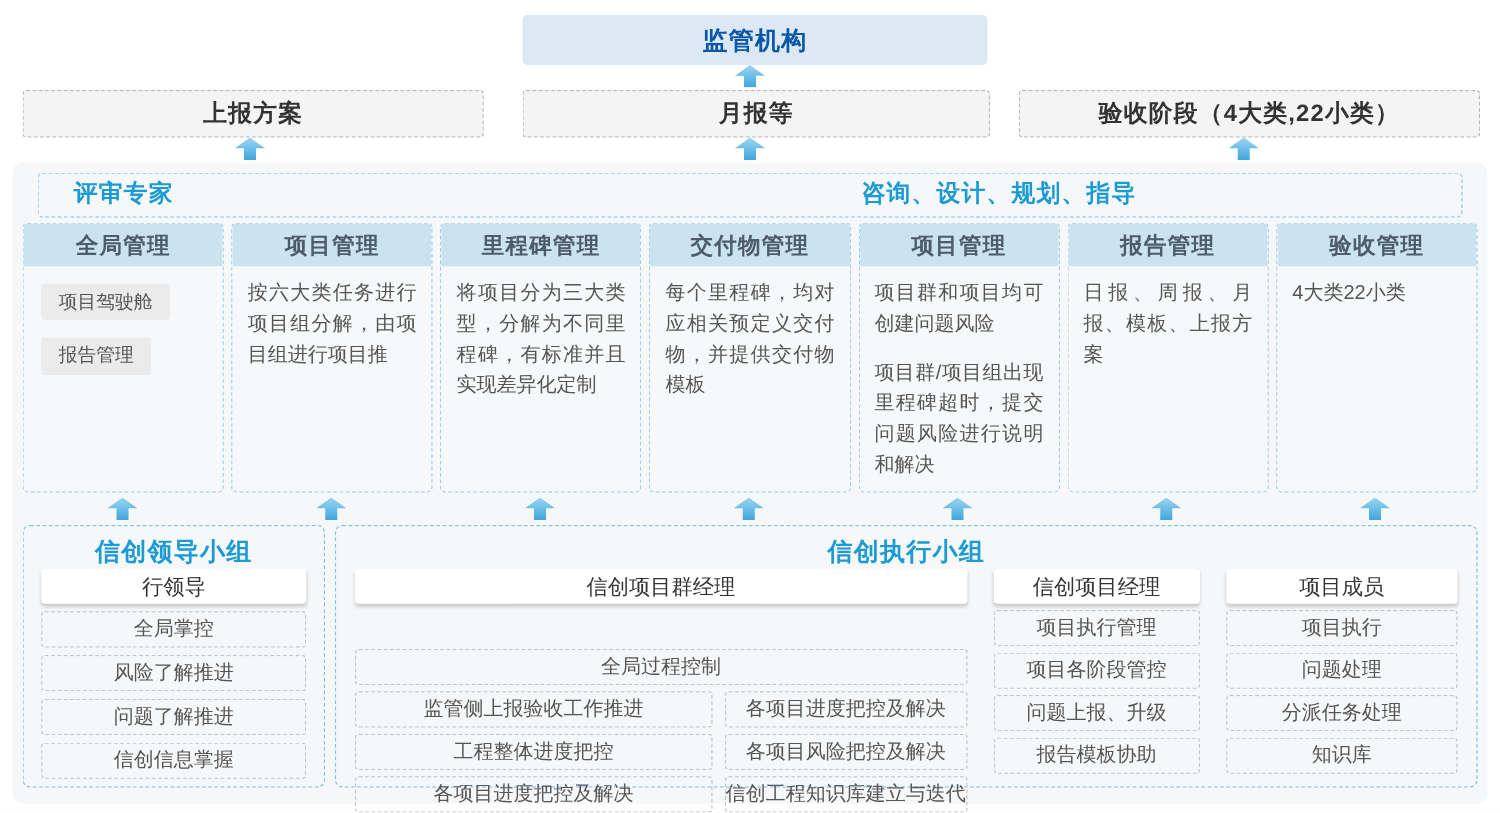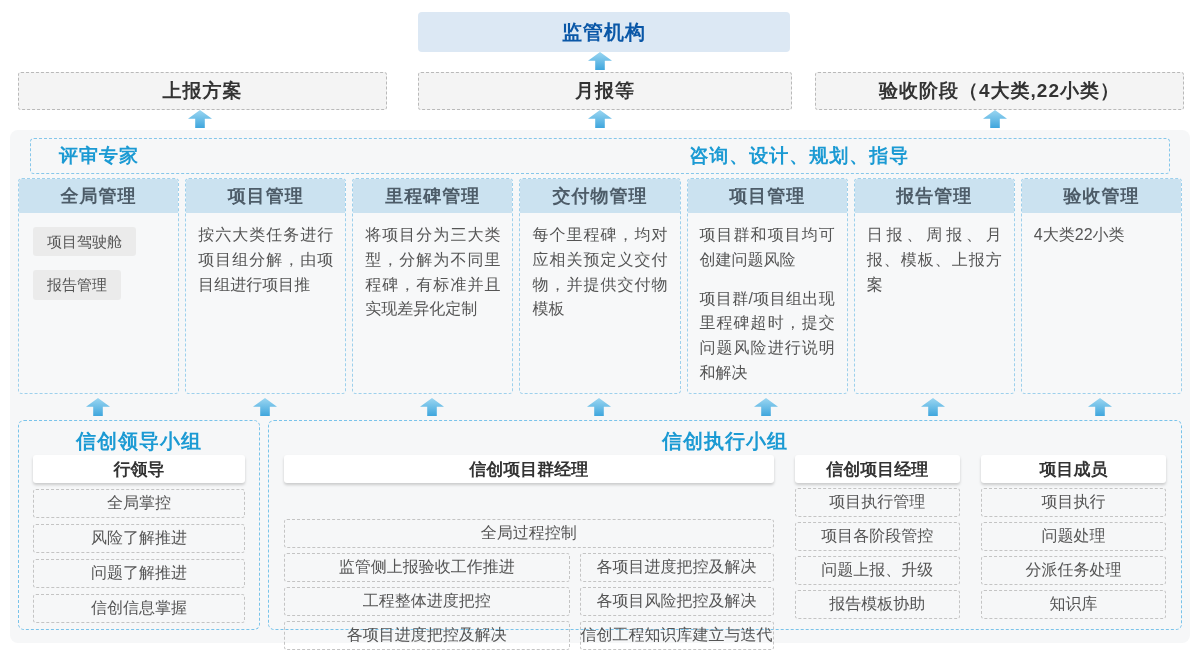--- a/index.html
+++ b/index.html
@@ -49,21 +49,21 @@
     border-radius:3px;font-size:15px;color:#555;text-align:center;}
 
   
   .bottom{display:flex;gap:8px;padding:0 8px;margin-top:26px;height:210px;}
   .group{border:1.5px dashed #79c3ea;border-radius:6px;box-sizing:border-box;}
   .group-title{text-align:center;font-size:20px;font-weight:bold;color:#1b9ad3;
     letter-spacing:1px;padding-top:7px;height:31px;box-sizing:border-box;}
   .leadership{width:242px;flex:none;padding:0 14px;}
   .execution{flex:1;padding:0 15px;}
   .whitebox{height:28px;background:#fff;border-radius:3px;box-shadow:0 2px 3px rgba(0,0,0,.18);
-    display:flex;align-items:center;justify-content:center;font-size:17px;font-weight:bold;color:#333;}
+    display:flex;align-items:center;justify-content:center;font-size:17px;font-weight:normal;color:#333;}
   .duty{height:27px;margin-top:5px;border:1px dashed #c4c4c4;border-radius:3px;
     display:flex;align-items:center;justify-content:center;font-size:16px;color:#555;white-space:nowrap;}
   .leadership .whitebox{margin-top:3px;}
   .leadership .duty{margin-top:6px;}
   .exec-row{display:flex;justify-content:space-between;}
   .role{display:flex;flex-direction:column;}
   .role-pgm{width:55.5%;gap:31px;}
   .role-pm{width:18.7%;}
   .role-member{width:21%;}
   .pgm-grid{display:grid;grid-template-columns:1fr;column-gap:10px;}

